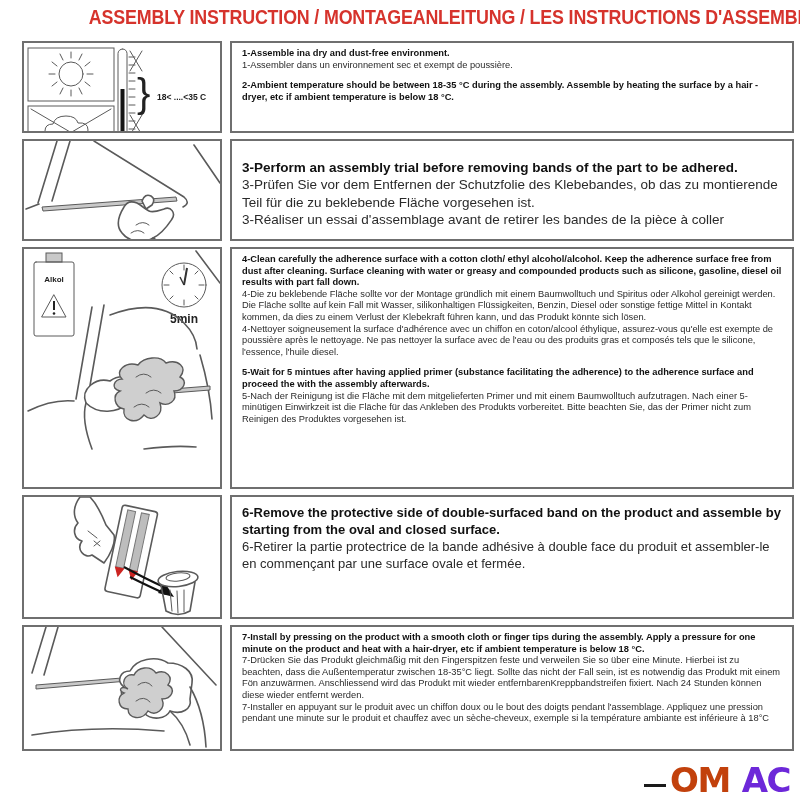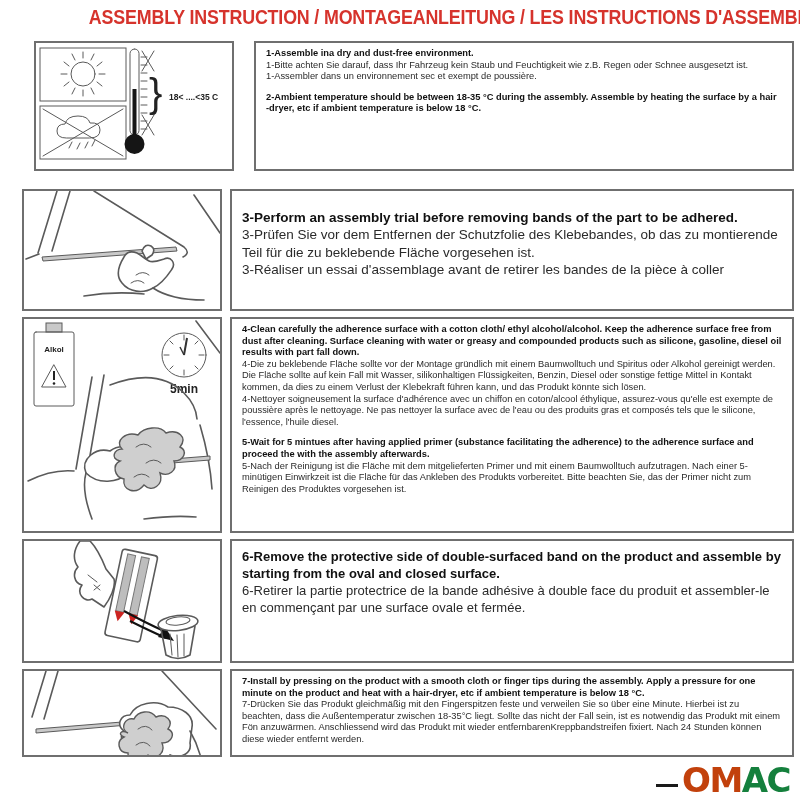--- a/index.html
+++ b/index.html
@@ -8,25 +8,25 @@
 
   .title-wrap { width:100%; text-align:center; height:30px; margin-bottom:6px; }
   .title { display:inline-block; white-space:nowrap; transform:scaleX(.85); transform-origin:center;
            font-size:21px; font-weight:bold; letter-spacing:-.2px; color:#d6332c; }
 
   .row { display:flex; gap:8px; margin-bottom:6px; }
   .cell { border:2px solid #6f6f6f; background:#fff; }
   .cell-left { width:200px; flex:0 0 200px; overflow:hidden; }
   .cell-right { flex:1; overflow:hidden; padding:5px 10px 0 10px; }
 
-  .r1 .cell { height:130px;margin-left:12px; }
-  .r2 .cell { height:122px;margin-top:12px; }
-  .r3 .cell { height:216px; }
+  .r1 .cell { height:92px; }
+  .r2 .cell { height:102px; }
+  .r3 .cell { height:242px; }
   .r4 .cell { height:124px; }
-  .r5 .cell { height:88px; }
+  .r5 .cell { height:126px; }
 
   .step { margin-bottom:9px; }
   .step p { font-size:9.3px; line-height:1.25; color:#2a2a2a; }
   .step p.en { font-weight:bold; color:#111; }
   .r2 .cell-right { padding-top:18px; }
   .r2 .step p { font-size:13.5px; line-height:1.28; }
   .r4 .cell-right { padding-top:8px; }
   .r4 .step p { font-size:13px; line-height:1.3; }
 
   svg { display:block; }
@@ -35,21 +35,21 @@
   .blk { fill:#151515; stroke:none; }
   .gry { fill:#c9c9c9; stroke:#5a5a5a; stroke-width:1; }
   .wht { fill:#ffffff; stroke:#5a5a5a; stroke-width:1.6; stroke-linejoin:round; }
   .red { fill:#cc2421; stroke:none; }
   svg text { font-family:"Liberation Sans", sans-serif; fill:#222; stroke:none; }
 
   .logo { position:absolute; right:10px; bottom:3px; display:flex; align-items:center; }
   .logo-line { width:22px; height:3px; background:#1a1a1a; margin-right:4px; margin-top:10px; }
   .logo-text { font-family:"DejaVu Sans", sans-serif; font-weight:800; font-size:34px; letter-spacing:-1.5px; line-height:1; }
   .logo-black { color:#c2410c; }
-  .logo-red { color:#15803d; }
+  .logo-red { color:#6d28d9;padding-left:12px; }
 </style>
 </head>
 <body>
 
 <div class="title-wrap">
   <span class="title">ASSEMBLY INSTRUCTION / MONTAGEANLEITUNG / LES INSTRUCTIONS D'ASSEMBLAGE</span>
 </div>
 
 <div class="row r1">
   <div class="cell cell-left">
@@ -103,21 +103,20 @@
             <line x1="118" y1="72" x2="106" y2="92"></line>
         </g>
         <text x="113" y="64" font-size="40" font-weight="300">}</text>
         <text x="133" y="57" font-size="8.5" font-weight="bold">18&lt; ....&lt;35 C</text>
       </g>
     </svg>
   </div>
   <div class="cell cell-right">
     <div class="step">
       <p class="en">1-Assemble ina dry and dust-free environment.</p>
-      <p>1-Bitte achten Sie darauf, dass Ihr Fahrzeug kein Staub und Feuchtigkeit wie z.B. Regen oder Schnee ausgesetzt ist.</p>
       <p>1-Assembler dans un environnement sec et exempt de poussière.</p>
     </div>
     <div class="step">
       <p class="en">2-Ambient temperature should be between 18-35 °C  during the assembly. Assemble by heating the surface by a hair -dryer, etc if ambient temperature is below 18 °C.</p>
     </div>
   </div>
 </div>
 
 <div class="row r2">
   <div class="cell cell-left">
@@ -256,20 +255,21 @@
       <path class="thin" d="M112,74 q8,-6 14,1"></path>
       <path class="ln" d="M146,84 Q160,96 166,118"></path>
       <path class="ln" d="M8,108 Q70,98 140,104"></path>
       <path class="ln" d="M166,60 Q180,84 182,120"></path>
     </svg>
   </div>
   <div class="cell cell-right">
     <div class="step">
       <p class="en">7-Install by pressing on the product with a smooth cloth or finger tips during the assembly. Apply a pressure for one minute on the product and heat with a hair-dryer, etc if ambient temperature is below 18 °C.</p>
       <p>7-Drücken Sie das Produkt gleichmäßig mit den Fingerspitzen feste und verweilen Sie so über eine Minute. Hierbei ist zu beachten, dass die Außentemperatur zwischen 18-35°C liegt. Sollte das nicht der Fall sein, ist es notwendig das Produkt mit einem Fön anzuwärmen. Anschliessend wird das Produkt mit wieder entfernbarenKreppbandstreifen fixiert. Nach 24 Stunden können diese wieder entfernt werden.</p>
+      <p>7-Installer en appuyant sur le produit avec un chiffon doux ou le bout des doigts pendant l'assemblage. Appliquez une pression pendant une minute sur le produit et chauffez avec un sèche-cheveux, exemple si la température ambiante est inférieure à 18°C</p>
     </div>
   </div>
 </div>
 
 <div class="logo">
   <div class="logo-line"></div>
   <div class="logo-text"><span class="logo-black">OM</span><span class="logo-red">AC</span></div>
 </div>
 
 </body></html>

